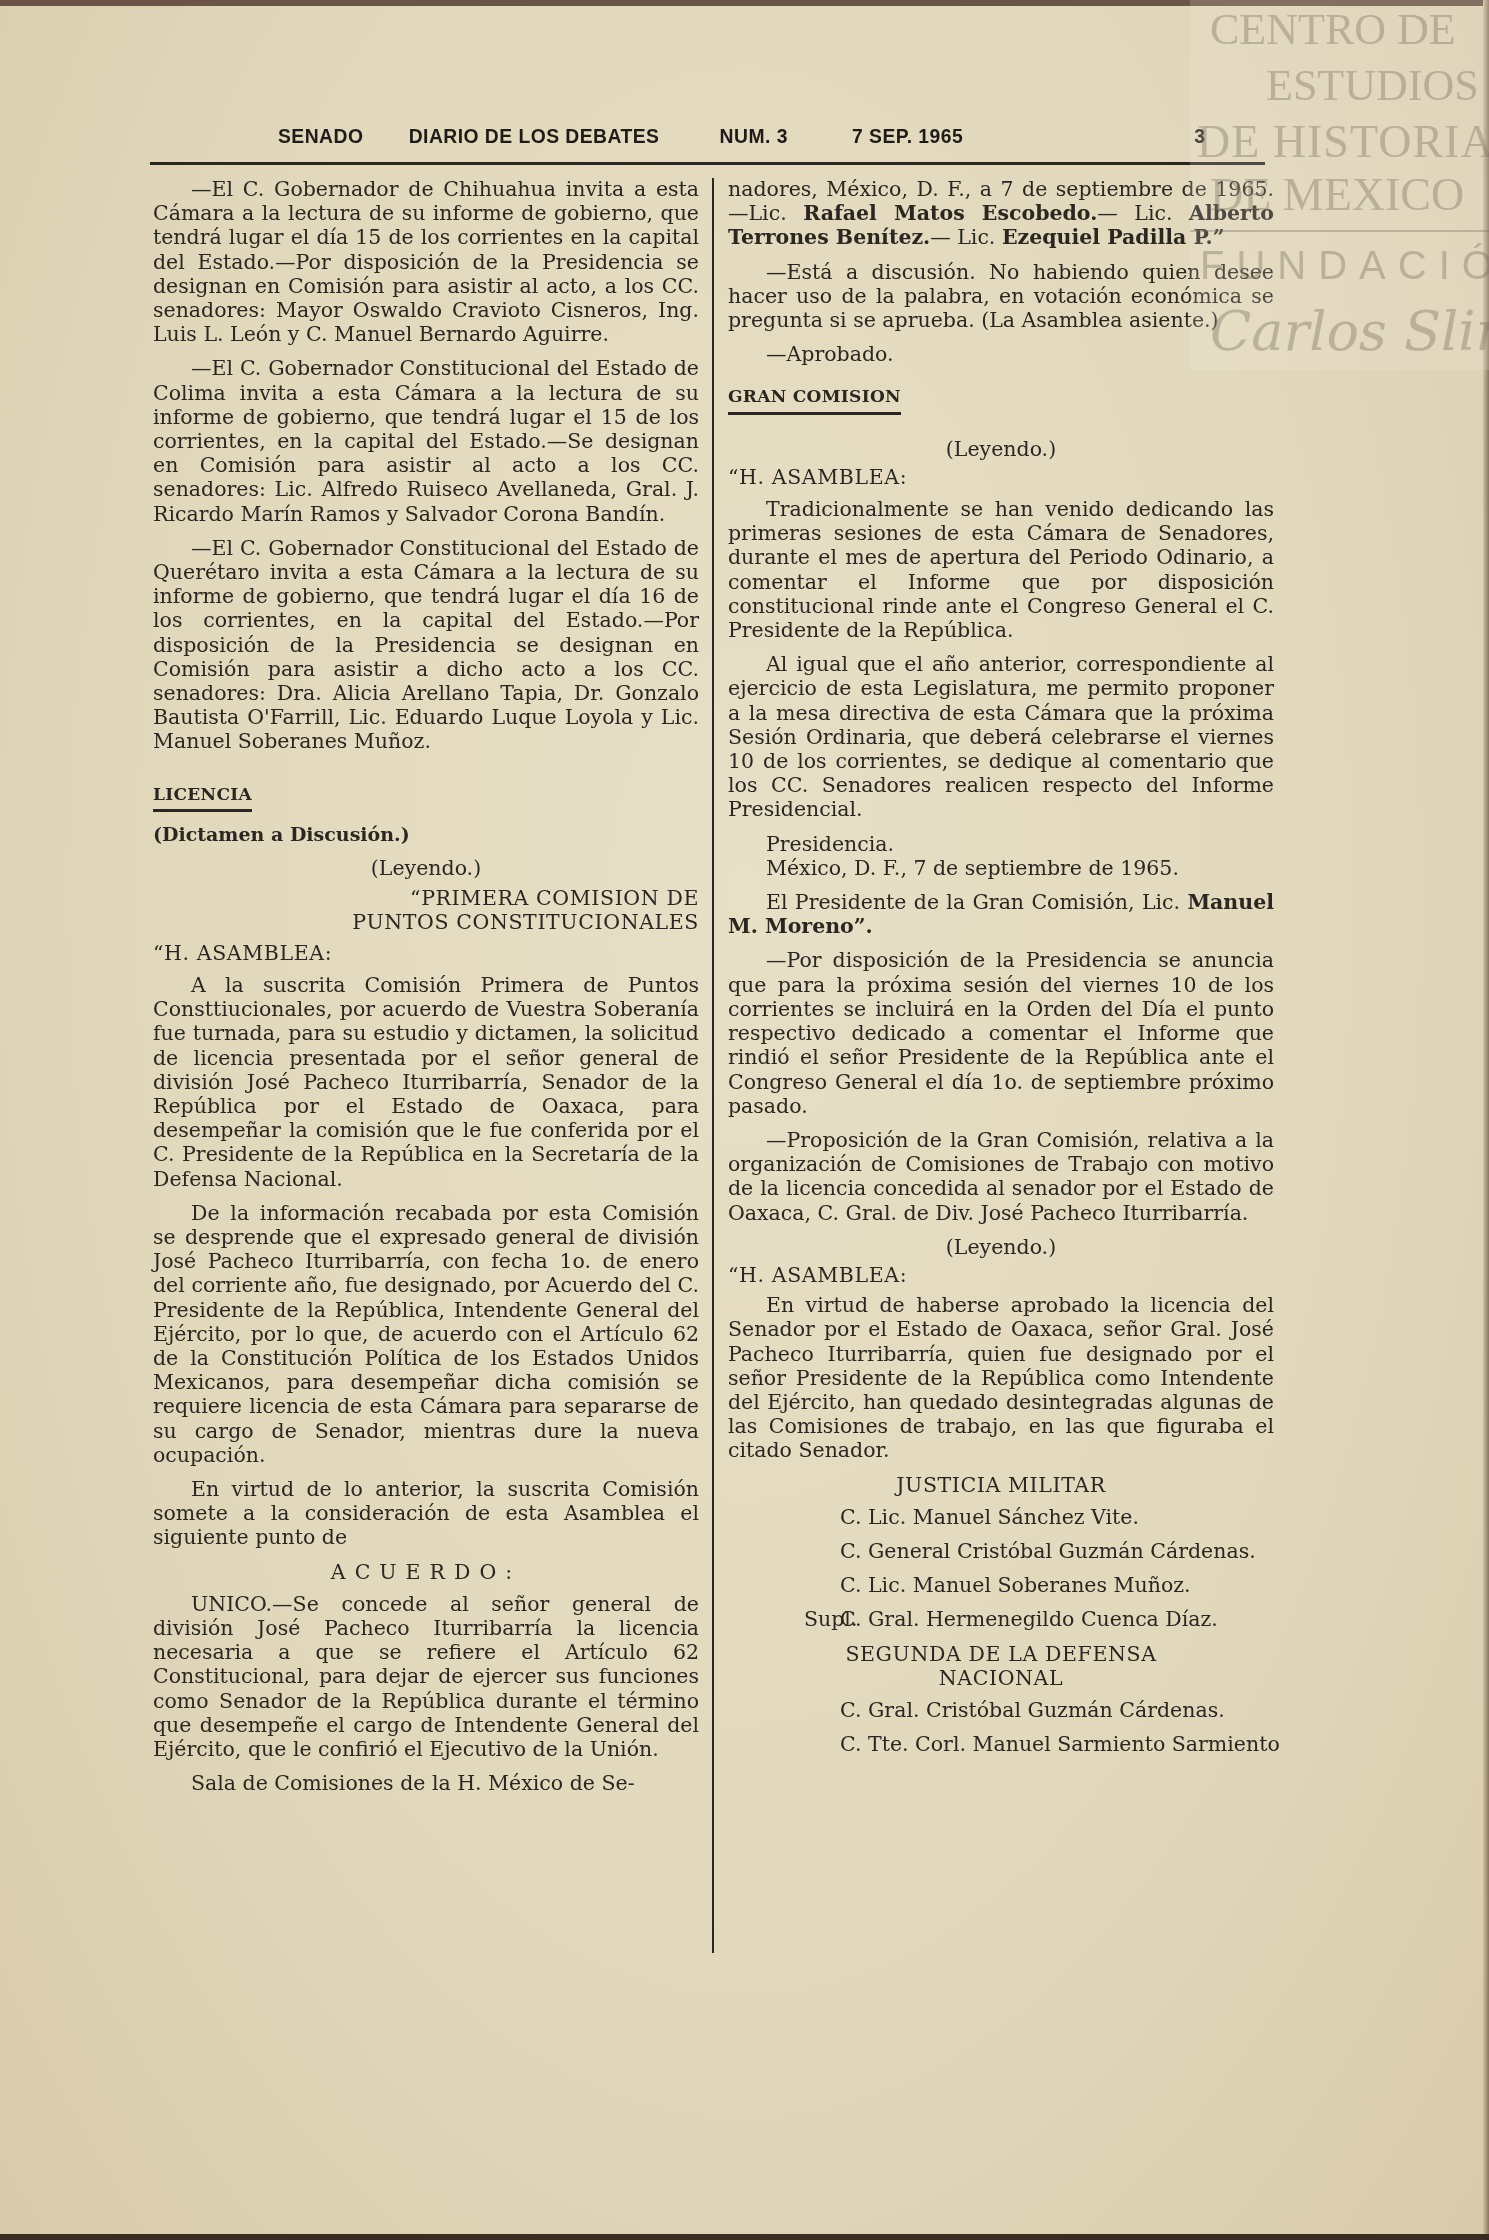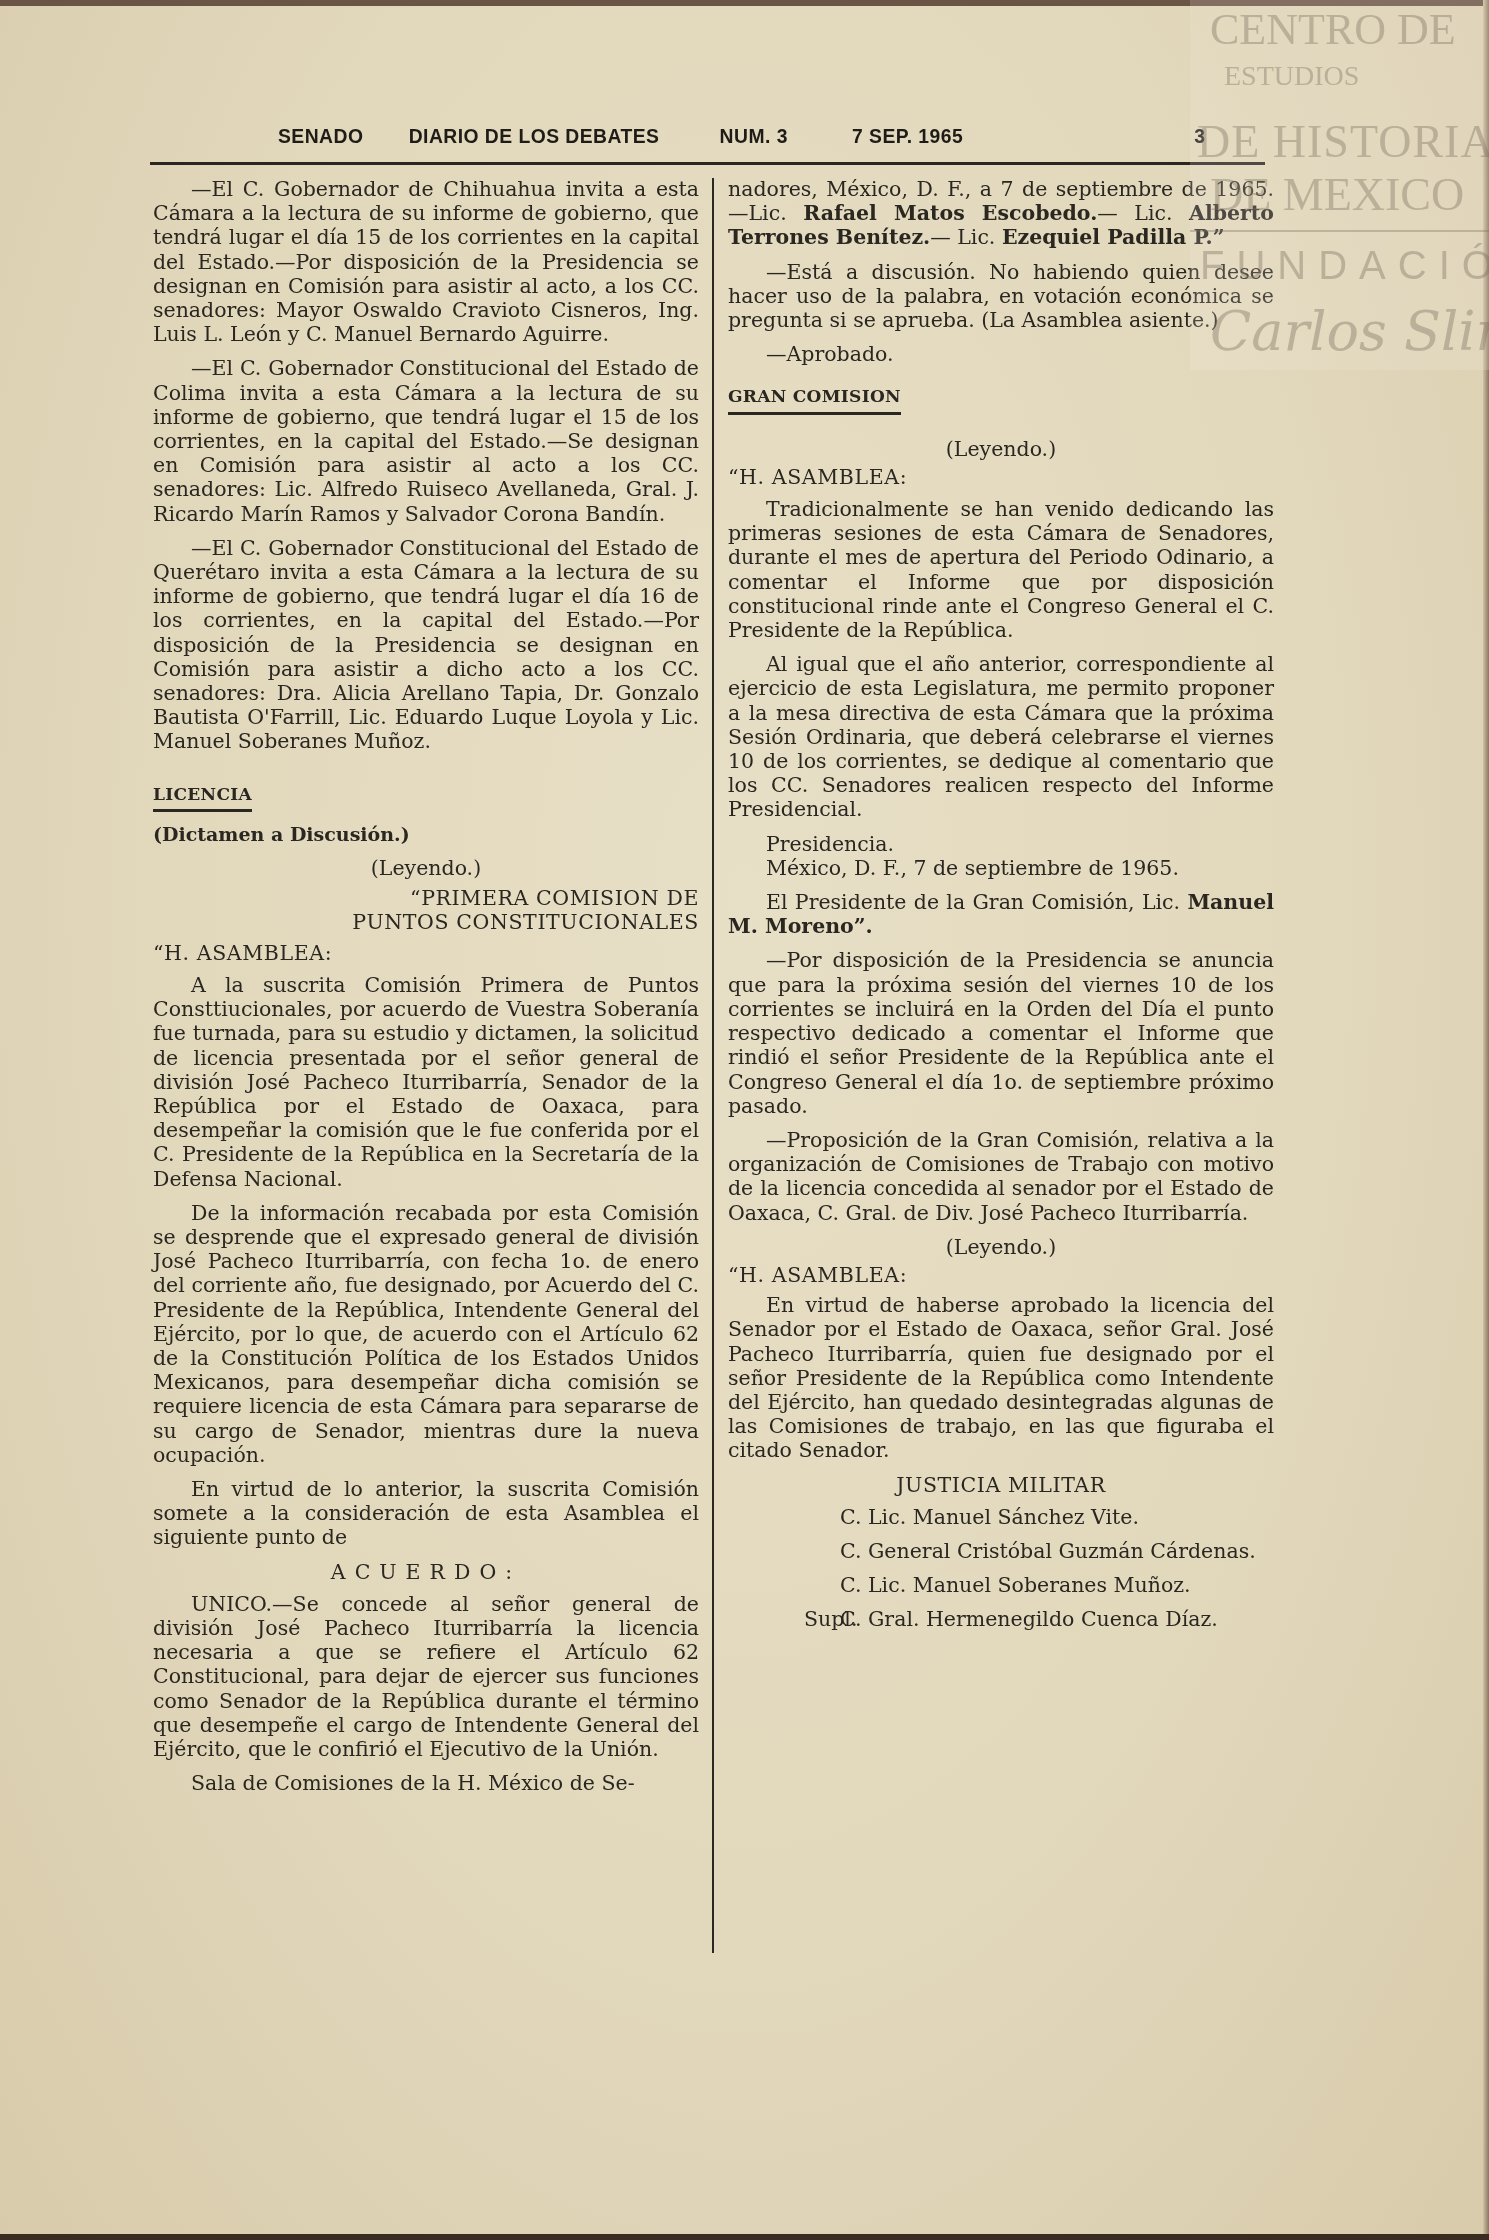--- a/index.html
+++ b/index.html
@@ -40,21 +40,21 @@
     .spaced { letter-spacing:9px; }
     b { font-weight:700; }
     .list-line { margin:0; text-indent:0; text-align:left; white-space:nowrap; }
     .list-prefix { display:inline-block; width:68px; text-align:right; padding-right:6px; }
 
     .watermark {
       position:absolute; color:rgba(120,108,92,0.38); font-family:"Liberation Serif", serif;
       white-space:nowrap; pointer-events:none;
     }
     .wm1 { left:1210px; top:4px; font-size:44px; }
-    .wm2 { left:1224px; top:60px; font-size:28px; }
+    .wm2 { left:1266px; top:60px; font-size:44px; }
     .wm3 { left:1197px; top:115px; font-size:46px; letter-spacing:1px; }
     .wm4 { left:1210px; top:168px; font-size:46px; }
     .wm5 { left:1200px; top:243px; font-size:40px; font-family:"Liberation Sans", sans-serif; letter-spacing:12px; }
     .wm6 { left:1210px; top:300px; font-size:54px; font-style:italic; font-family:"DejaVu Serif", serif; }
     .wm-rule { position:absolute; left:1190px; top:230px; width:299px; height:2px; background:rgba(120,108,92,0.35); }
     .wm-panel { position:absolute; left:1190px; top:0; width:299px; height:370px; background:rgba(245,240,228,0.18); }
   </style>
 </head>
 <body>
 
@@ -112,20 +112,26 @@
   <p>En virtud de haberse aprobado la licencia del Senador por el Estado de Oaxaca, señor Gral. José Pacheco Iturribarría, quien fue designado por el señor Presidente de la República como Intendente del Ejército, han quedado desintegradas algunas de las Comisiones de trabajo, en las que figuraba el citado Senador.</p>
 
   <div>
     <p class="center caps" style="margin:0 0 8px 0">JUSTICIA MILITAR</p>
     <p class="list-line"><span class="list-prefix"></span><span>C. Lic. Manuel Sánchez Vite.</span></p>
     <p class="list-line"><span class="list-prefix"></span><span>C. General Cristóbal Guzmán Cárdenas.</span></p>
     <p class="list-line"><span class="list-prefix"></span><span>C. Lic. Manuel Soberanes Muñoz.</span></p>
     <p class="list-line" style="margin-bottom:10px"><span class="list-prefix">Supl.</span><span>C. Gral. Hermenegildo Cuenca Díaz.</span></p>
   </div>
 
+  <div>
+    <p class="center caps" style="margin:0">SEGUNDA DE LA DEFENSA</p>
+    <p class="center caps" style="margin:0 0 8px 0">NACIONAL</p>
+    <p class="list-line"><span class="list-prefix"></span><span>C. Gral. Cristóbal Guzmán Cárdenas.</span></p>
+    <p class="list-line"><span class="list-prefix"></span><span>C. Tte. Corl. Manuel Sarmiento Sarmiento</span></p>
+  </div>
 </div>
 
 <div class="wm-panel"></div>
 <div class="watermark wm1">CENTRO DE</div>
 <div class="watermark wm2">ESTUDIOS</div>
 <div class="watermark wm3">DE HISTORIA</div>
 <div class="watermark wm4">DE MEXICO</div>
 <div class="wm-rule"></div>
 <div class="watermark wm5">FUNDACIÓN</div>
 <div class="watermark wm6">Carlos Slim</div>

